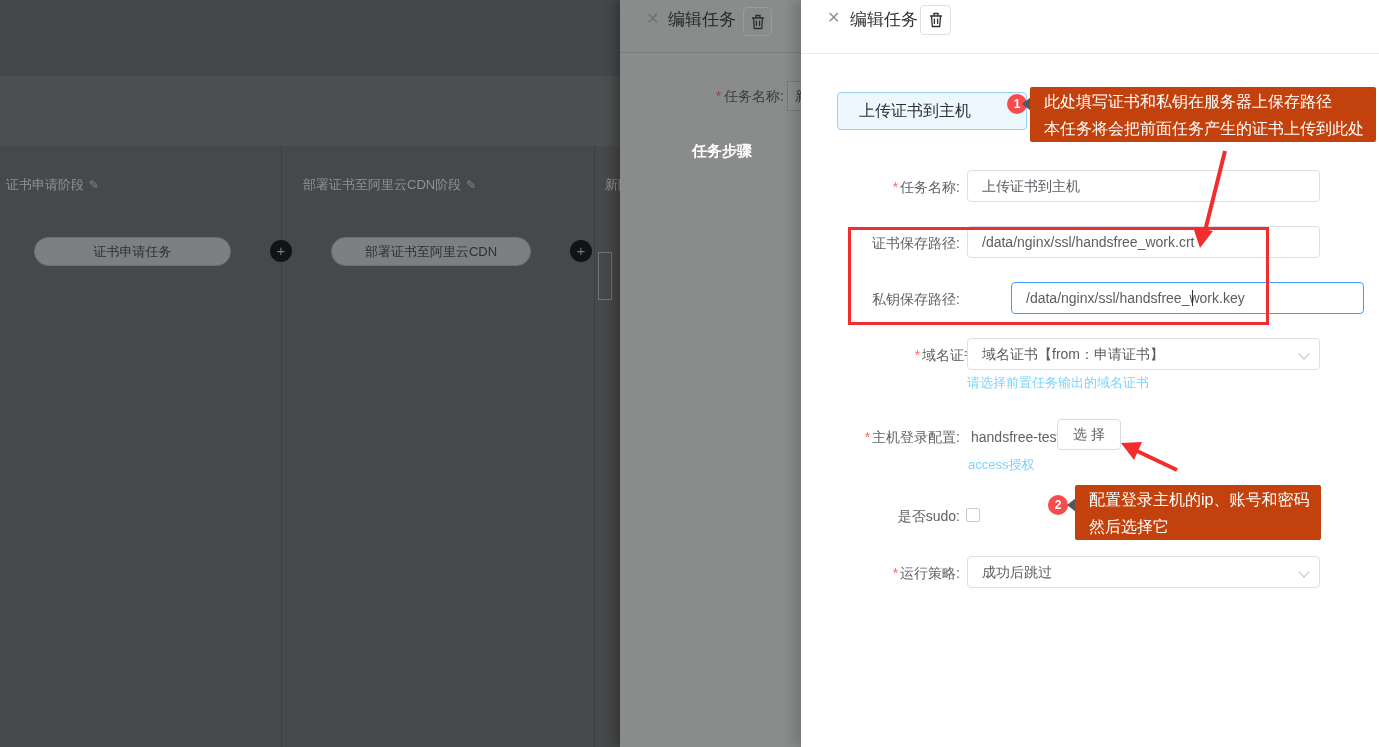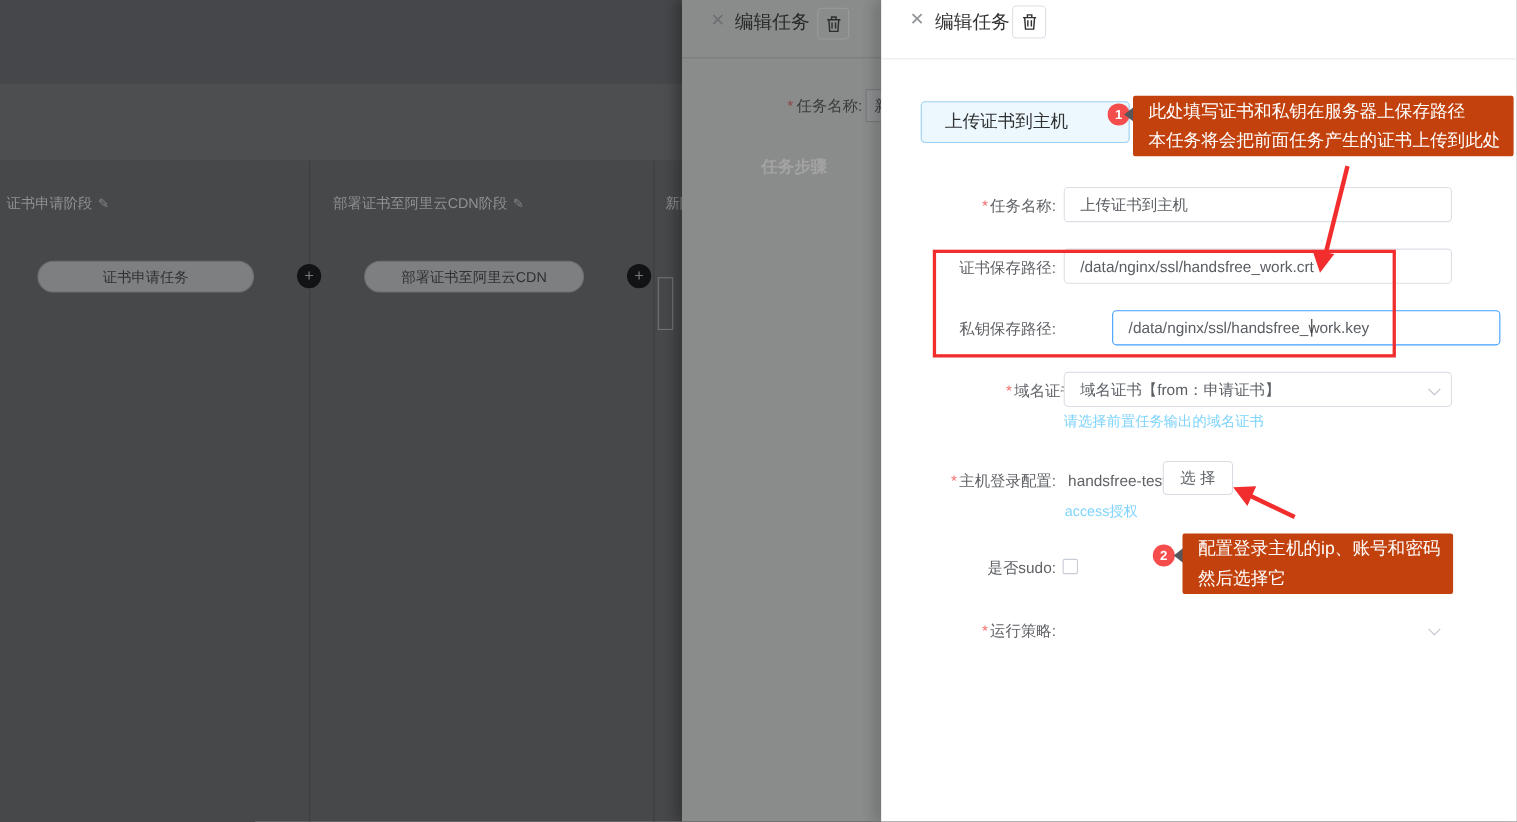--- a/index.html
+++ b/index.html
@@ -26,21 +26,21 @@
              box-shadow:-6px 0 10px rgba(0,0,0,.25); }
   .b-close { left:646px; top:9px; font-size:16px; color:#6e7074; }
   .b-title { left:668px; top:8px; font-size:17px; color:#27282a; }
   .b-trash { left:743px; top:7px; width:29px; height:29px; border:1px solid #999b9d; border-radius:4px;
              display:flex; align-items:center; justify-content:center; }
   .b-div { left:620px; top:52px; width:181px; height:1px; background:#7b7c7e; }
   .b-label { left:660px; top:88px; width:124px; text-align:right; font-size:14px; color:#3b3c3e; }
   .b-label .req { color:#8f4547; margin-right:3px; }
   .b-input { left:787px; top:81px; width:30px; height:30px; border:1px solid #77797c; background:#8e8f90;
              font-size:14px; color:#3b3c3e; line-height:28px; padding-left:7px; overflow:hidden; }
-  .b-steps { left:692px; top:142px; font-size:15px; font-weight:bold; color:#a3a3a3; }
+  .b-steps { left:692px; top:142px; font-size:15px; font-weight:bold; color:#ffffff; }
 
   
   .fdrawer { left:801px; top:0; width:578px; height:747px; background:#ffffff;
              box-shadow:-8px 0 10px rgba(0,0,0,.15); }
   .f-close { left:827px; top:8px; font-size:16px; color:#909399; cursor:pointer; }
   .f-title { left:850px; top:8px; font-size:17px; color:#303133; }
   .f-trash { left:920px; top:5px; width:31px; height:30px; border:1px solid #dcdfe6; border-radius:4px;
              display:flex; align-items:center; justify-content:center; background:#fff; }
   .f-div { left:801px; top:53px; width:578px; height:1px; background:#e8eaed; }
   .task-pill-btn { left:837px; top:92px; width:190px; height:38px; background:#ecf8fe;
@@ -151,20 +151,21 @@
   <div class="abs z20" style="left:971px; top:429px; font-size:14px; color:#606266">handsfree-test</div>
   <div class="abs sel-btn z20">选 择</div>
   <div class="abs hint z20" style="left:968px; top:456px">access授权</div>
 
   <div class="abs flabel z20" style="left:790px; top:508px">是否sudo:</div>
   <div class="abs checkbox z20"></div>
 
   <div class="abs flabel z20" style="left:790px; top:565px">
     <span class="req">*</span><span>运行策略:</span>
   </div>
+  <div class="abs fin z20" style="top:556px">成功后跳过</div>
   <div class="abs chev z20" style="left:1300px; top:568px"></div>
 
   <div class="abs red-rect"></div>
 
   <svg id="arrows" class="abs" width="1379" height="747">
     <line x1="1225" y1="151" x2="1205" y2="231" stroke="#f22d2d" stroke-width="4"></line>
     <polygon points="1200,248 1193,227 1213,231" fill="#f22d2d"></polygon>
     <line x1="1177" y1="470" x2="1137" y2="451" stroke="#f22d2d" stroke-width="4"></line>
     <polygon points="1121,443 1142,442 1134,460" fill="#f22d2d"></polygon>
   </svg>

